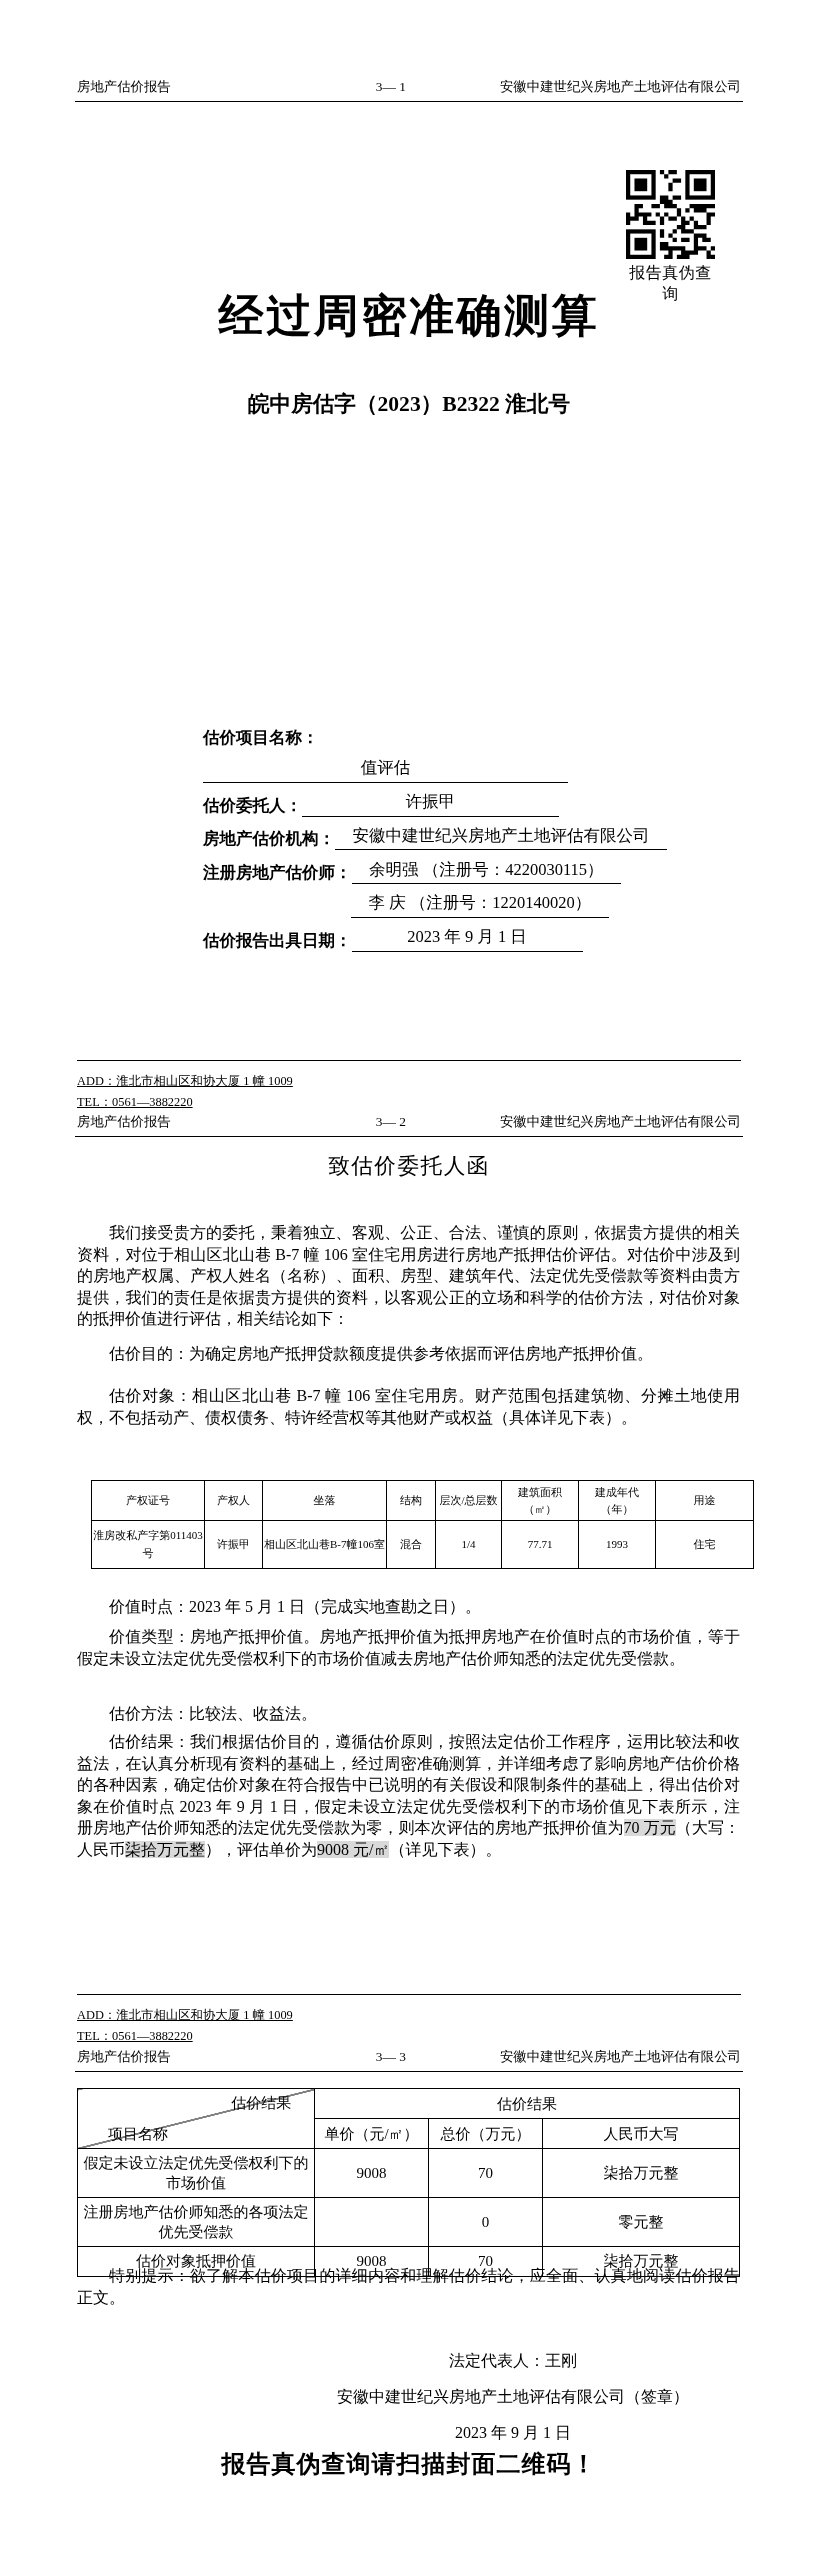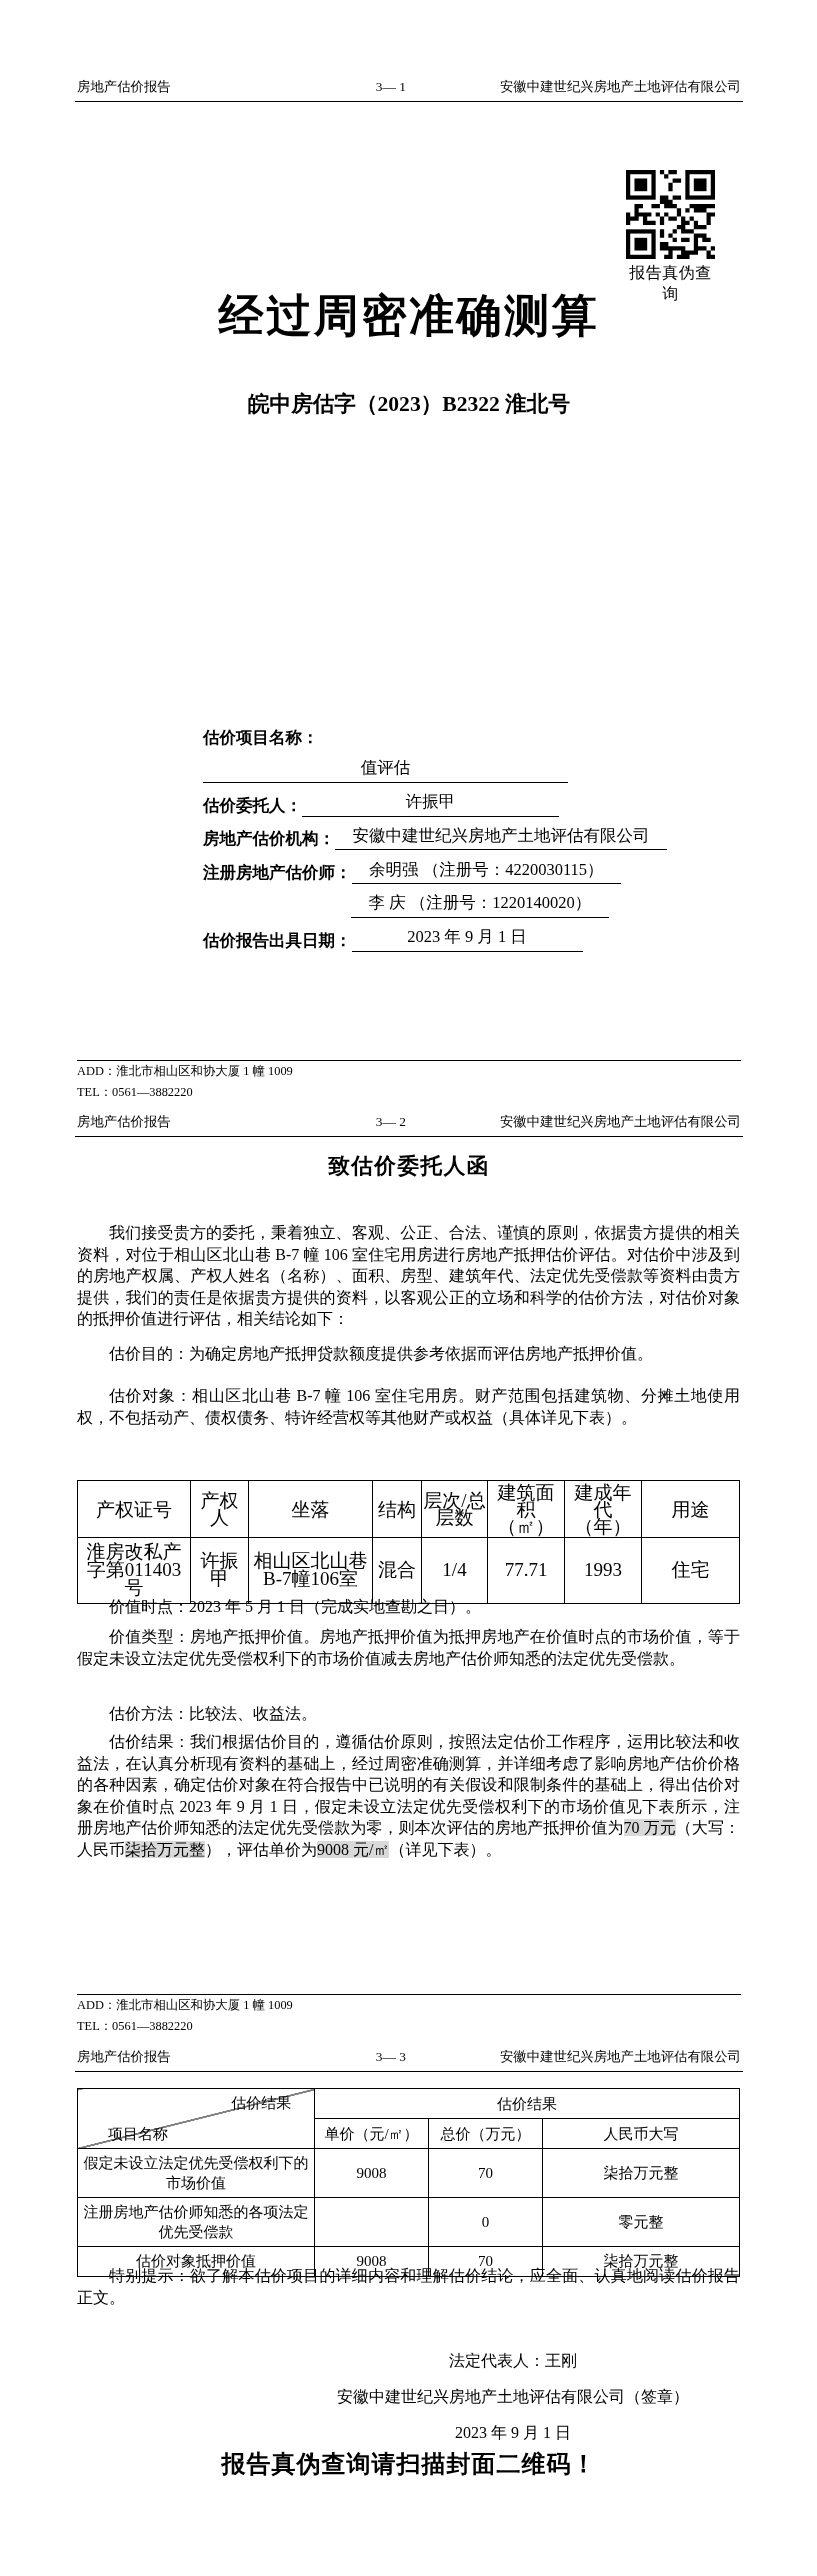--- a/index.html
+++ b/index.html
@@ -14,29 +14,29 @@
   .qr svg{width:89px;height:89px;display:block;margin:0 auto;background:#fff;}
   .qr-cap{font-size:16px;margin-top:4.1px;letter-spacing:0.5px;}
   .doc-title{left:0;width:100%;text-align:center;font-size:45px;font-weight:bold;letter-spacing:2.6px;}
   .doc-no{left:0;width:100%;text-align:center;font-size:21.6px;font-weight:bold;}
   .fields{left:155px;width:521px;font-size:16.5px;margin-left:48px;}
   .frow{display:flex;align-items:flex-end;height:24px;margin-bottom:9.8px;}
   .flabel{font-weight:bold;white-space:nowrap;}
   .u{display:inline-block;border-bottom:1px solid #000;text-align:center;
      padding:0 17.5px 2.6px;white-space:nowrap;}
   .grow{flex:1 1 auto;}
-  .footer{left:77px;right:77px;border-top:1px solid #000;padding-top:0;
-    font-size:12.4px;line-height:20.6px;}
-  .letter-title{left:0;width:100%;text-align:center;font-size:21.6px;font-weight:bold;letter-spacing:1.5px;}
+  .footer{left:77px;right:77px;border-top:1px solid #000;padding-top:10px;
+    font-size:12.4px;line-height:20.6px;text-decoration:underline;}
+  .letter-title{left:0;width:100%;text-align:center;font-size:21.6px;font-weight:normal;letter-spacing:1.5px;}
   .para{left:77px;width:663px;font-size:16px;line-height:21.6px;text-align:justify;overflow-wrap:break-word;}
   .indent{text-indent:32px;}
   .plabel{font-weight:normal;}
   table.doc{border-collapse:collapse;table-layout:fixed;}
   table.doc td,table.doc th{border:1px solid #000;text-align:center;vertical-align:middle;font-weight:normal;overflow-wrap:break-word;}
-  .ptable{left:77px;width:663px;font-size:19px;}
+  .ptable{left:91px;width:663px;font-size:11px;}
   .ptable th{padding:2.6px 1px;line-height:17px;}
   .ptable td{padding:5.2px 1px;line-height:18px;}
   .rtable{left:77px;width:663px;font-size:15px;}
   .rtable td{padding:4.1px 3.1px;line-height:20px;}
   .rtable tr.hrow td{height:27px;padding:1px 3.1px;}
   .diag{background:linear-gradient(to bottom right,transparent 49.6%,#000 49.6%,#000 50.4%,transparent 50.4%);}
   .diag-wrap{position:relative;width:100%;height:100%;}
   .diag-tr{position:absolute;top:3.1px;right:19.6px;}
   .diag-bl{position:absolute;bottom:3.1px;left:27px;}
   .sig{right:129px;text-align:center;font-size:16px;line-height:36px;}

